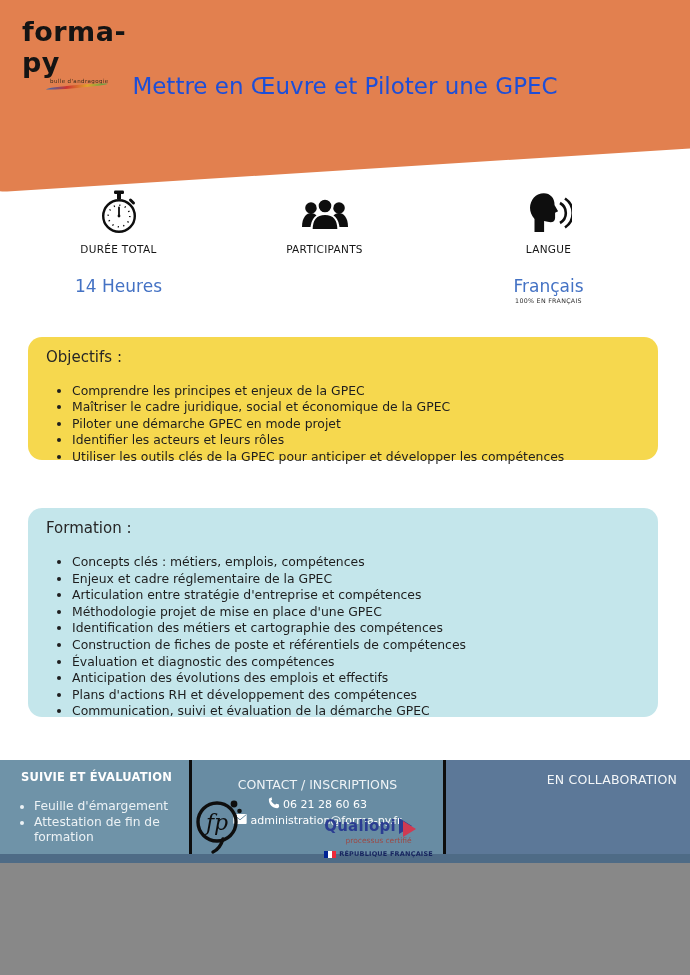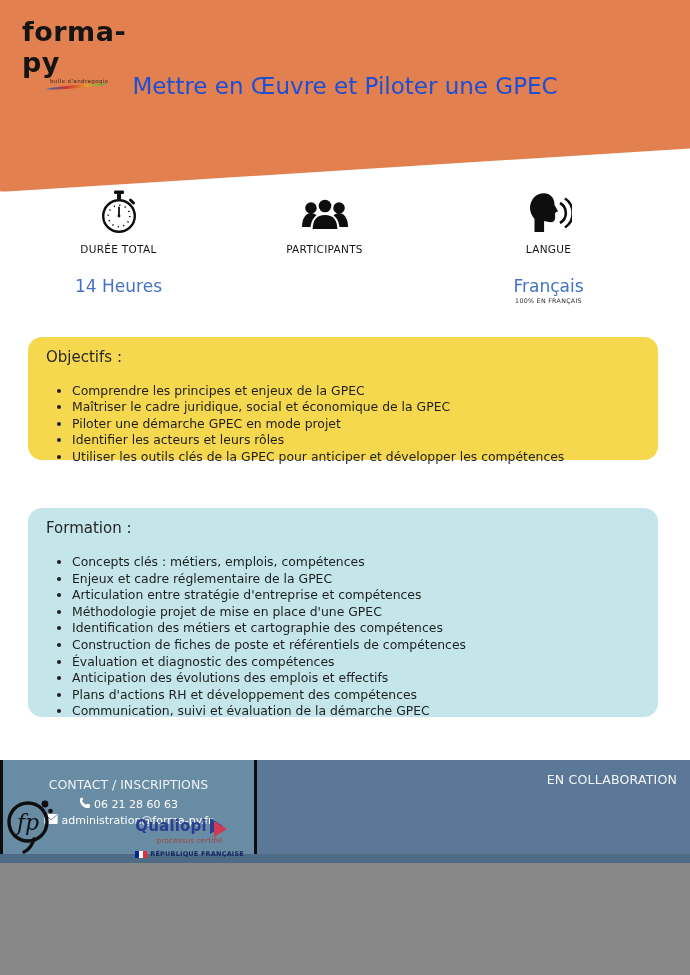--- a/index.html
+++ b/index.html
@@ -151,20 +151,27 @@
         <li>Évaluation et diagnostic des compétences</li>
         <li>Anticipation des évolutions des emplois et effectifs</li>
         <li>Plans d'actions RH et développement des compétences</li>
         <li>Communication, suivi et évaluation de la démarche GPEC</li>
       </ul>
   </div>
 
   <div class="footer">
     <div class="footer-sections">
 
+      <div class="f-left">
+        <div class="f-left-title">SUIVIE ET ÉVALUATION</div>
+        <ul>
+            <li>Feuille d'émargement</li>
+            <li>Attestation de fin de formation</li>
+          </ul>
+      </div>
 
       <div class="f-div"></div>
 
       <div class="f-mid">
         <div class="f-mid-title">CONTACT / INSCRIPTIONS</div>
         <div class="contact-row">
           <span>
             <svg width="12" height="12" viewBox="0 0 14 14">
               <path d="M3.2 1 C2.1 1 1 2.1 1 3.2 c0 5.4 4.4 9.8 9.8 9.8 1.1 0 2.2 -1.1 2.2 -2.2 l-0.5 -2.2 -3 -0.8 -1.2 1.2 c-2 -1 -3.7 -2.7 -4.7 -4.7 l1.2 -1.2 -0.8 -3 z" fill="#ffffff"></path>
             </svg>

